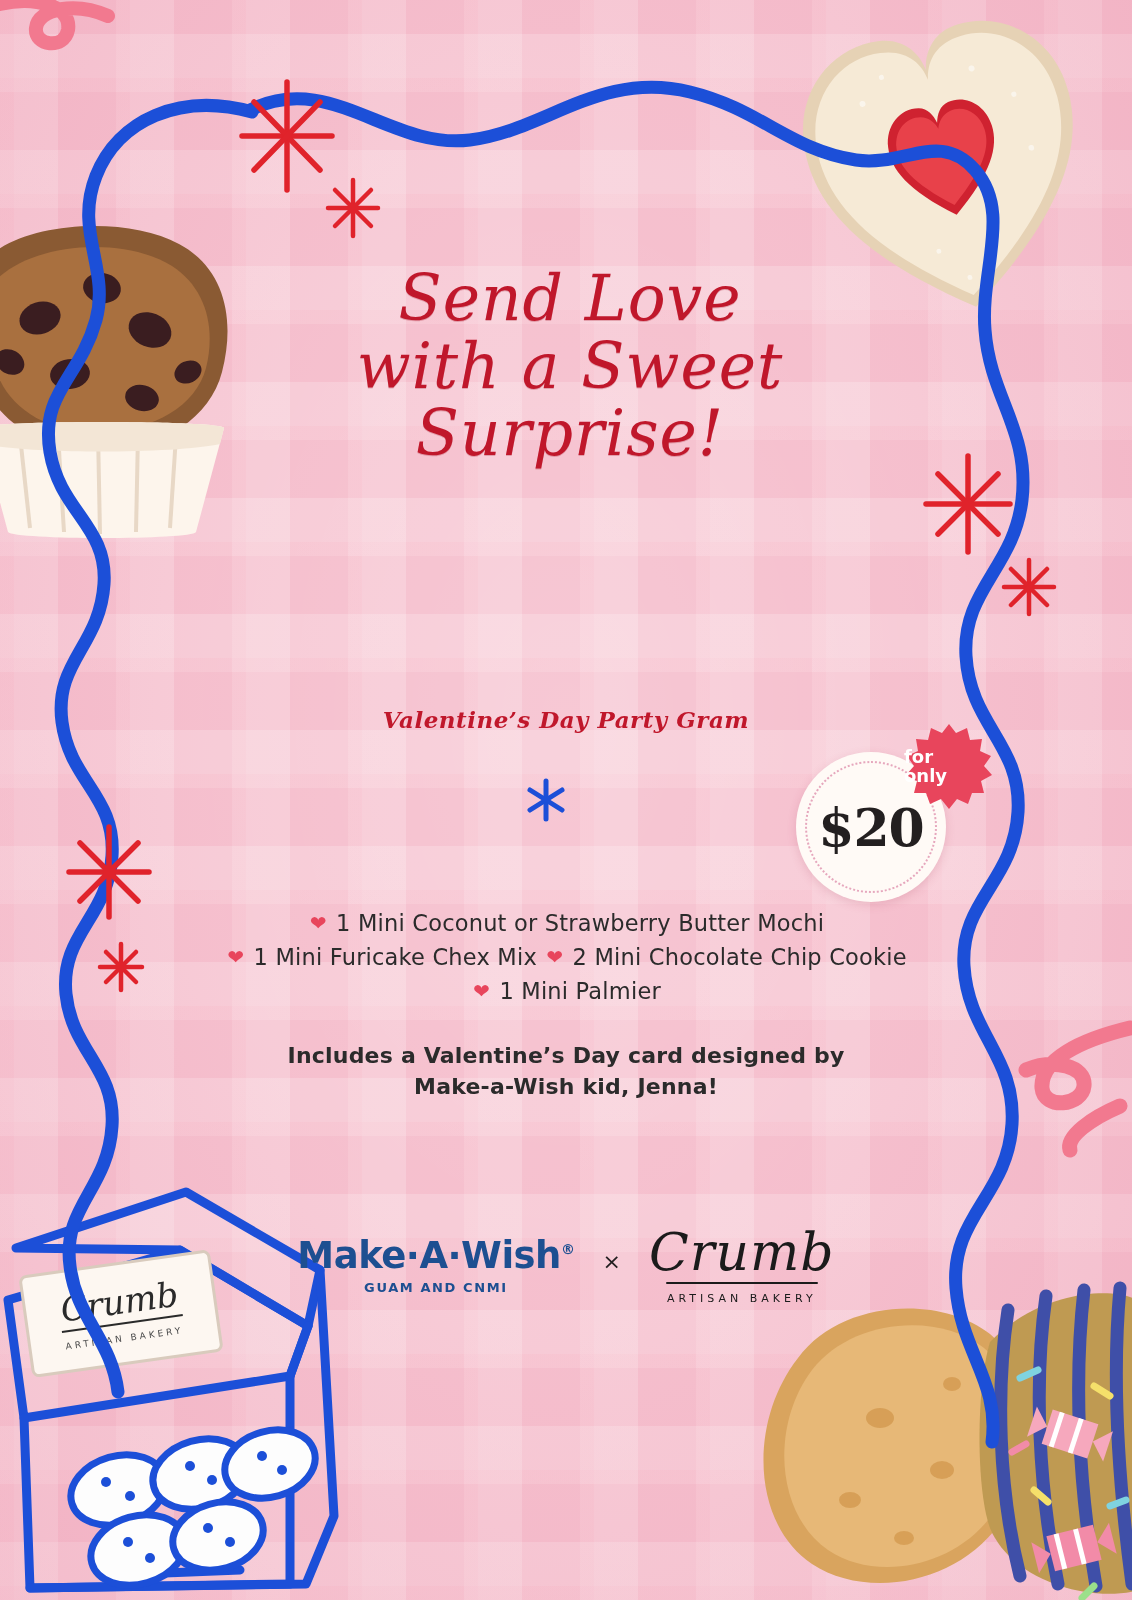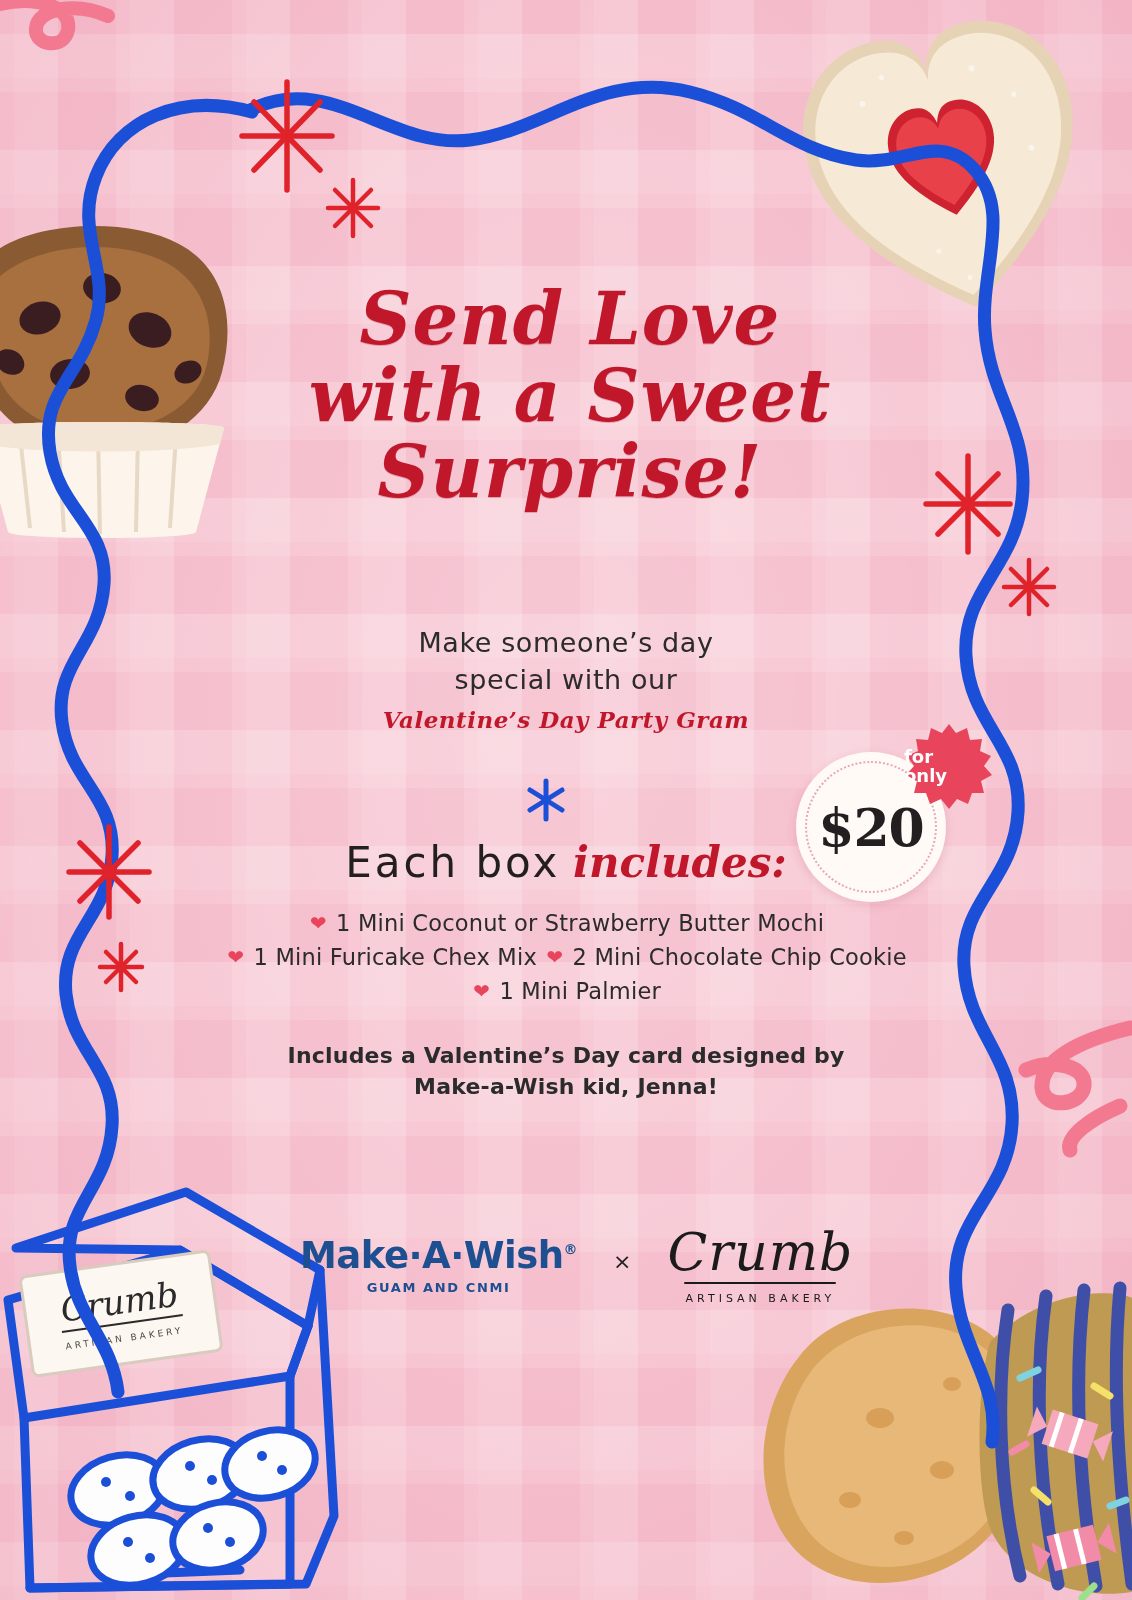--- a/index.html
+++ b/index.html
@@ -53,28 +53,28 @@
     position: absolute;
     left: 0;
     top: 0;
     width: 1132px;
     height: 1600px;
   }
 
   .headline {
     position: absolute;
     left: 190px;
-    top: 284px;
+    top: 268px;
     width: 760px;
     text-align: center;
     color: #c0172b;
     font-family: "DejaVu Serif", serif;
     font-style: italic;
-    font-weight: 700;
-    font-size: 72px;
+    font-weight: 400;
+    font-size: 63px;
     line-height: 0.98;
     letter-spacing: 1px;
     text-shadow: 0 1px 0 rgba(160,15,35,0.25);
   }
   .headline .l1 { display: block; }
   .headline .l2 { display: block; margin-top: 6px; }
   .headline .l3 { display: block; margin-top: 6px; }
 
   .subline {
     position: absolute;
@@ -240,22 +240,22 @@
 
   
   .logos {
     position: absolute;
     left: 300px;
     top: 1205px;
     width: 532px;
     height: 120px;
     display: flex;
     align-items: center;
-    justify-content: flex-start;
-    gap: 36px;
+    justify-content: center;
+    gap: 28px;
   }
   .maw {
     text-align: center;
     color: #1d4f91;
     line-height: 1;
   }
   .maw-word {
     font-family: "DejaVu Sans", sans-serif;
     font-weight: 700;
     font-size: 37px;
@@ -528,39 +528,31 @@
   </svg>
 
   <div class="content">
 
     <div class="headline">
       <span class="l1">Send Love</span>
       <span class="l2">with a Sweet</span>
       <span class="l3">Surprise!</span>
     </div>
 
-    <div class="subline">
-      <div>Make someone’s day</div>
-      <div>special with our</div>
-    </div>
 
     <div class="party-gram">Valentine’s Day Party Gram</div>
 
     <svg class="star-sep" viewBox="0 0 48 48">
       <g stroke="#1c4fd8" stroke-width="5" stroke-linecap="round">
         <path d="M24 5 L24 43"></path>
           <path d="M8 14 L40 34"></path>
           <path d="M40 14 L8 34"></path>
       </g>
     </svg>
 
-    <div class="includes-title">
-      <span class="dark">Each box</span>
-      <span class="red">includes:</span>
-    </div>
 
     <div class="items">
       <span class="row">
         <span class="heart-glyph">❤</span>
         <span>1 Mini Coconut or Strawberry Butter Mochi</span>
       </span>
       <span class="row">
         <span class="heart-glyph">❤</span>
         <span>1 Mini Furicake Chex Mix</span>
         <span class="heart-glyph">❤</span>

